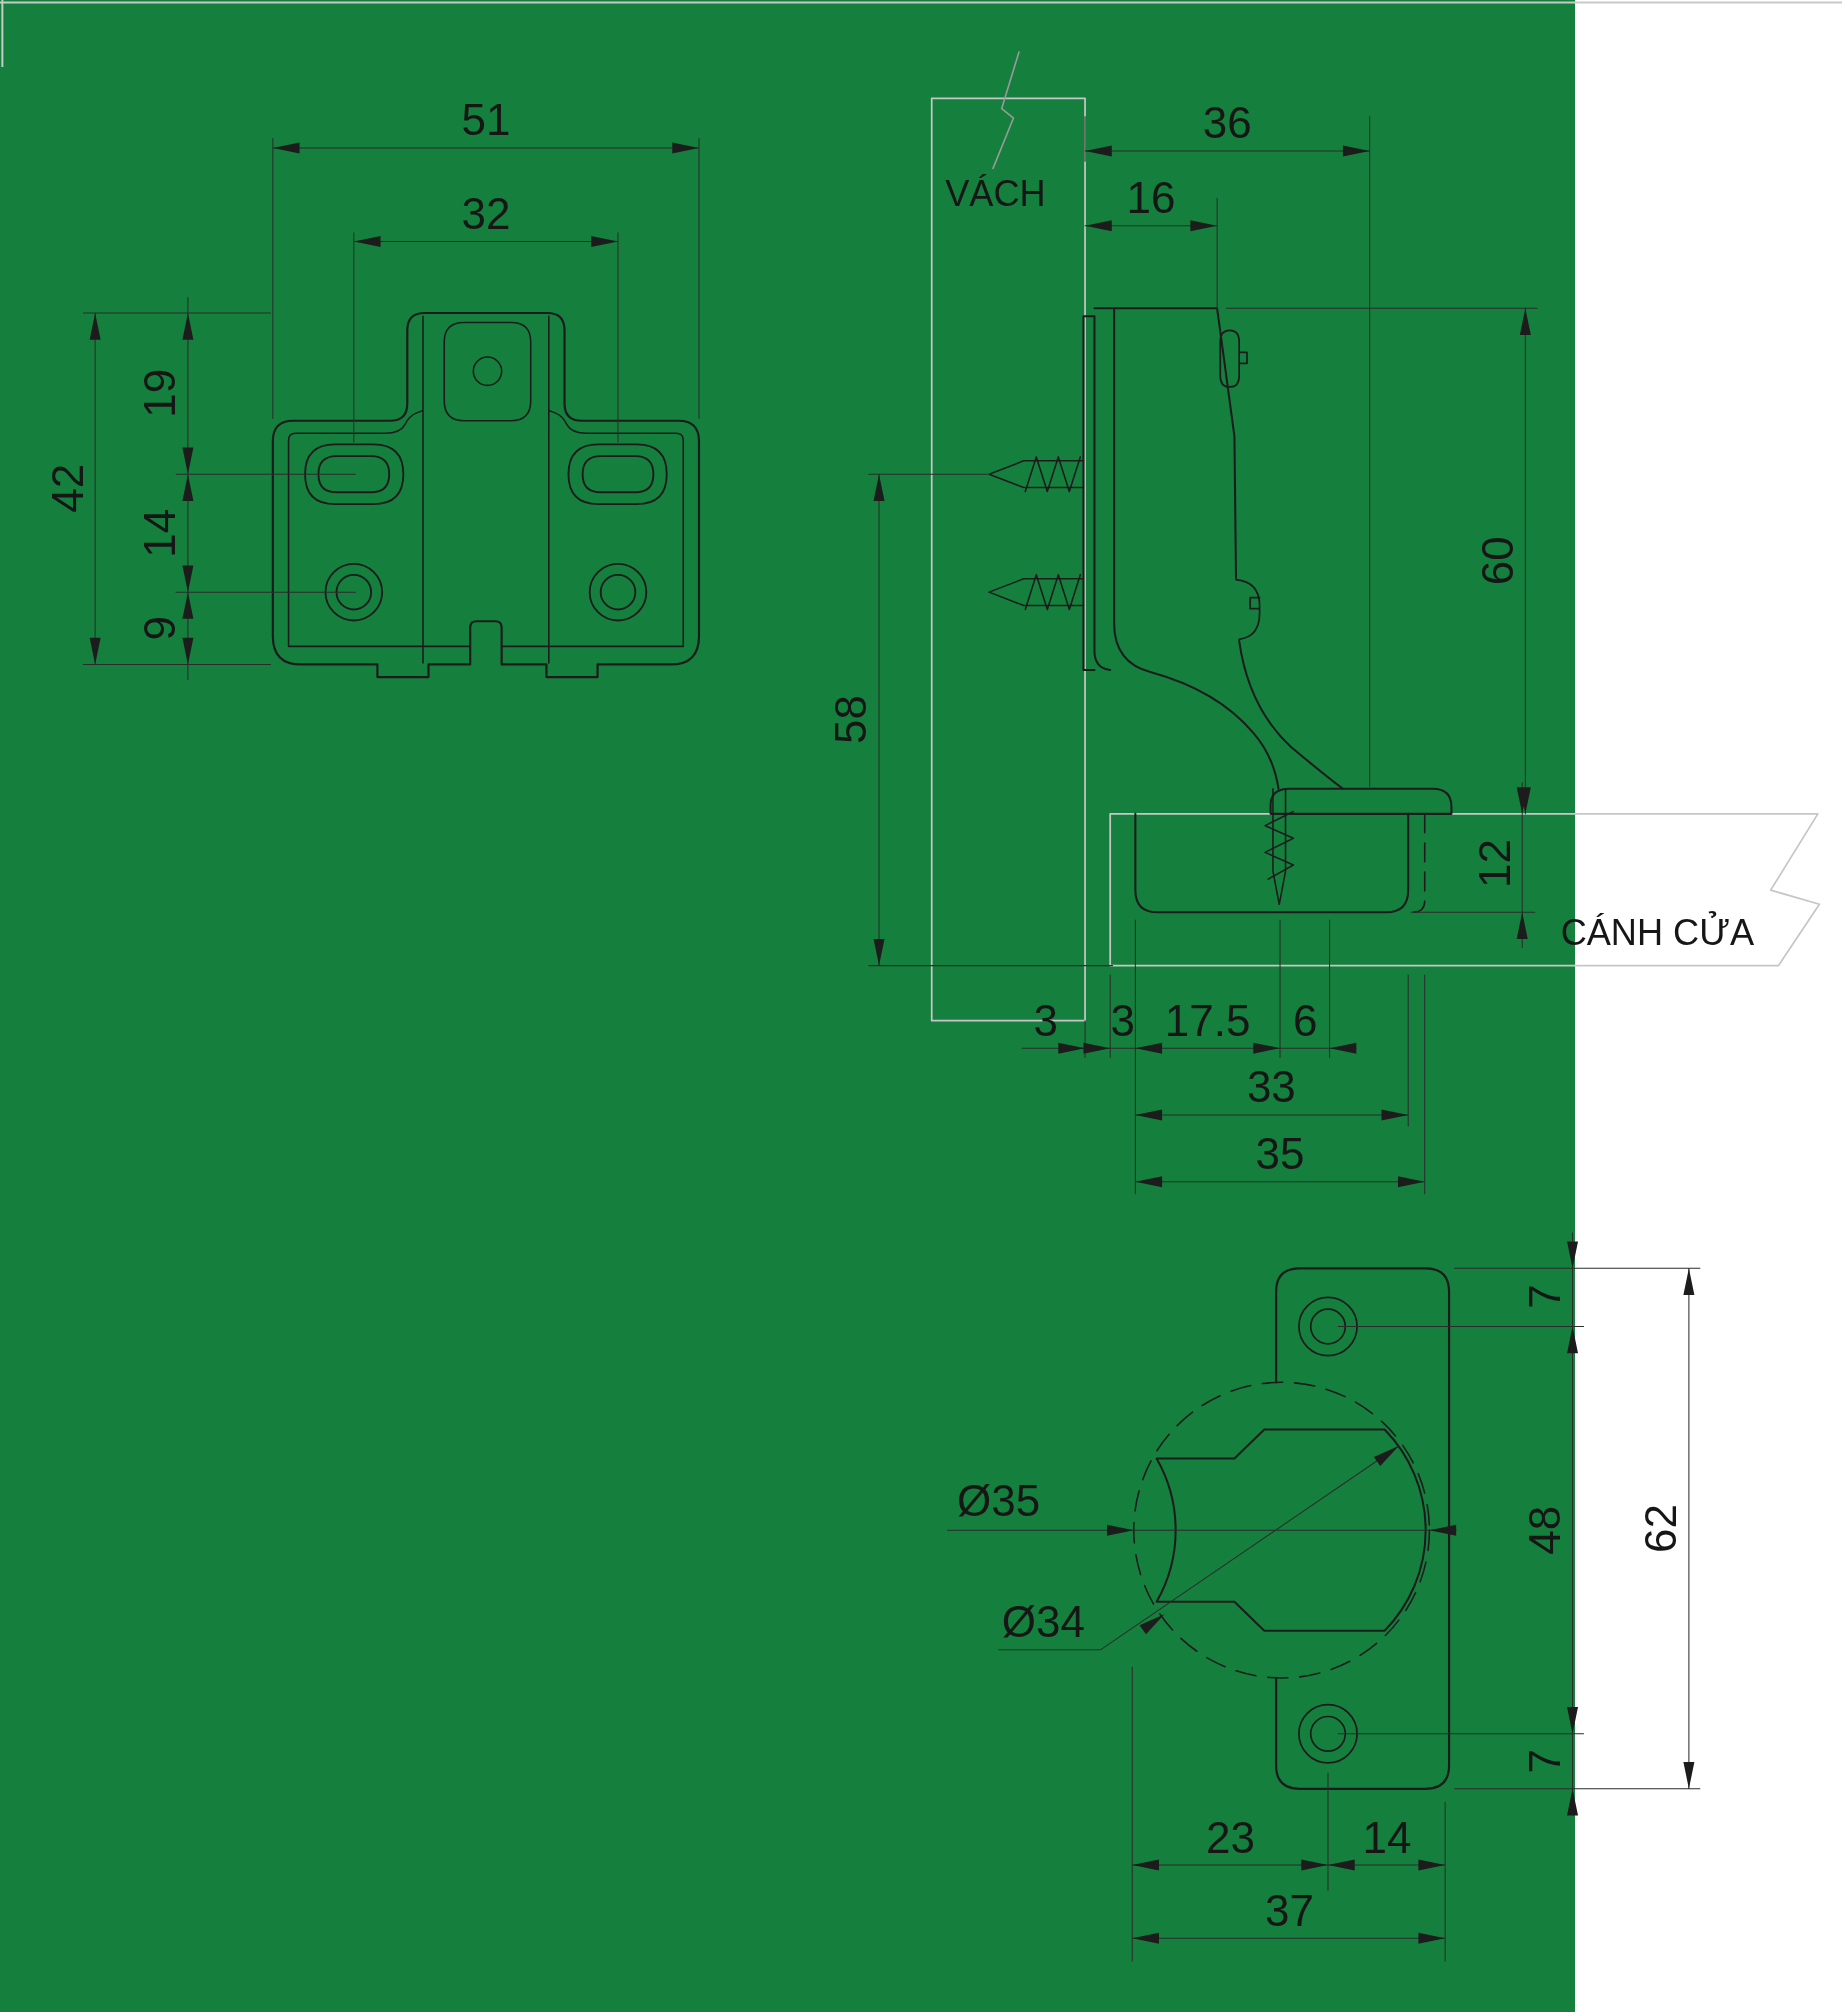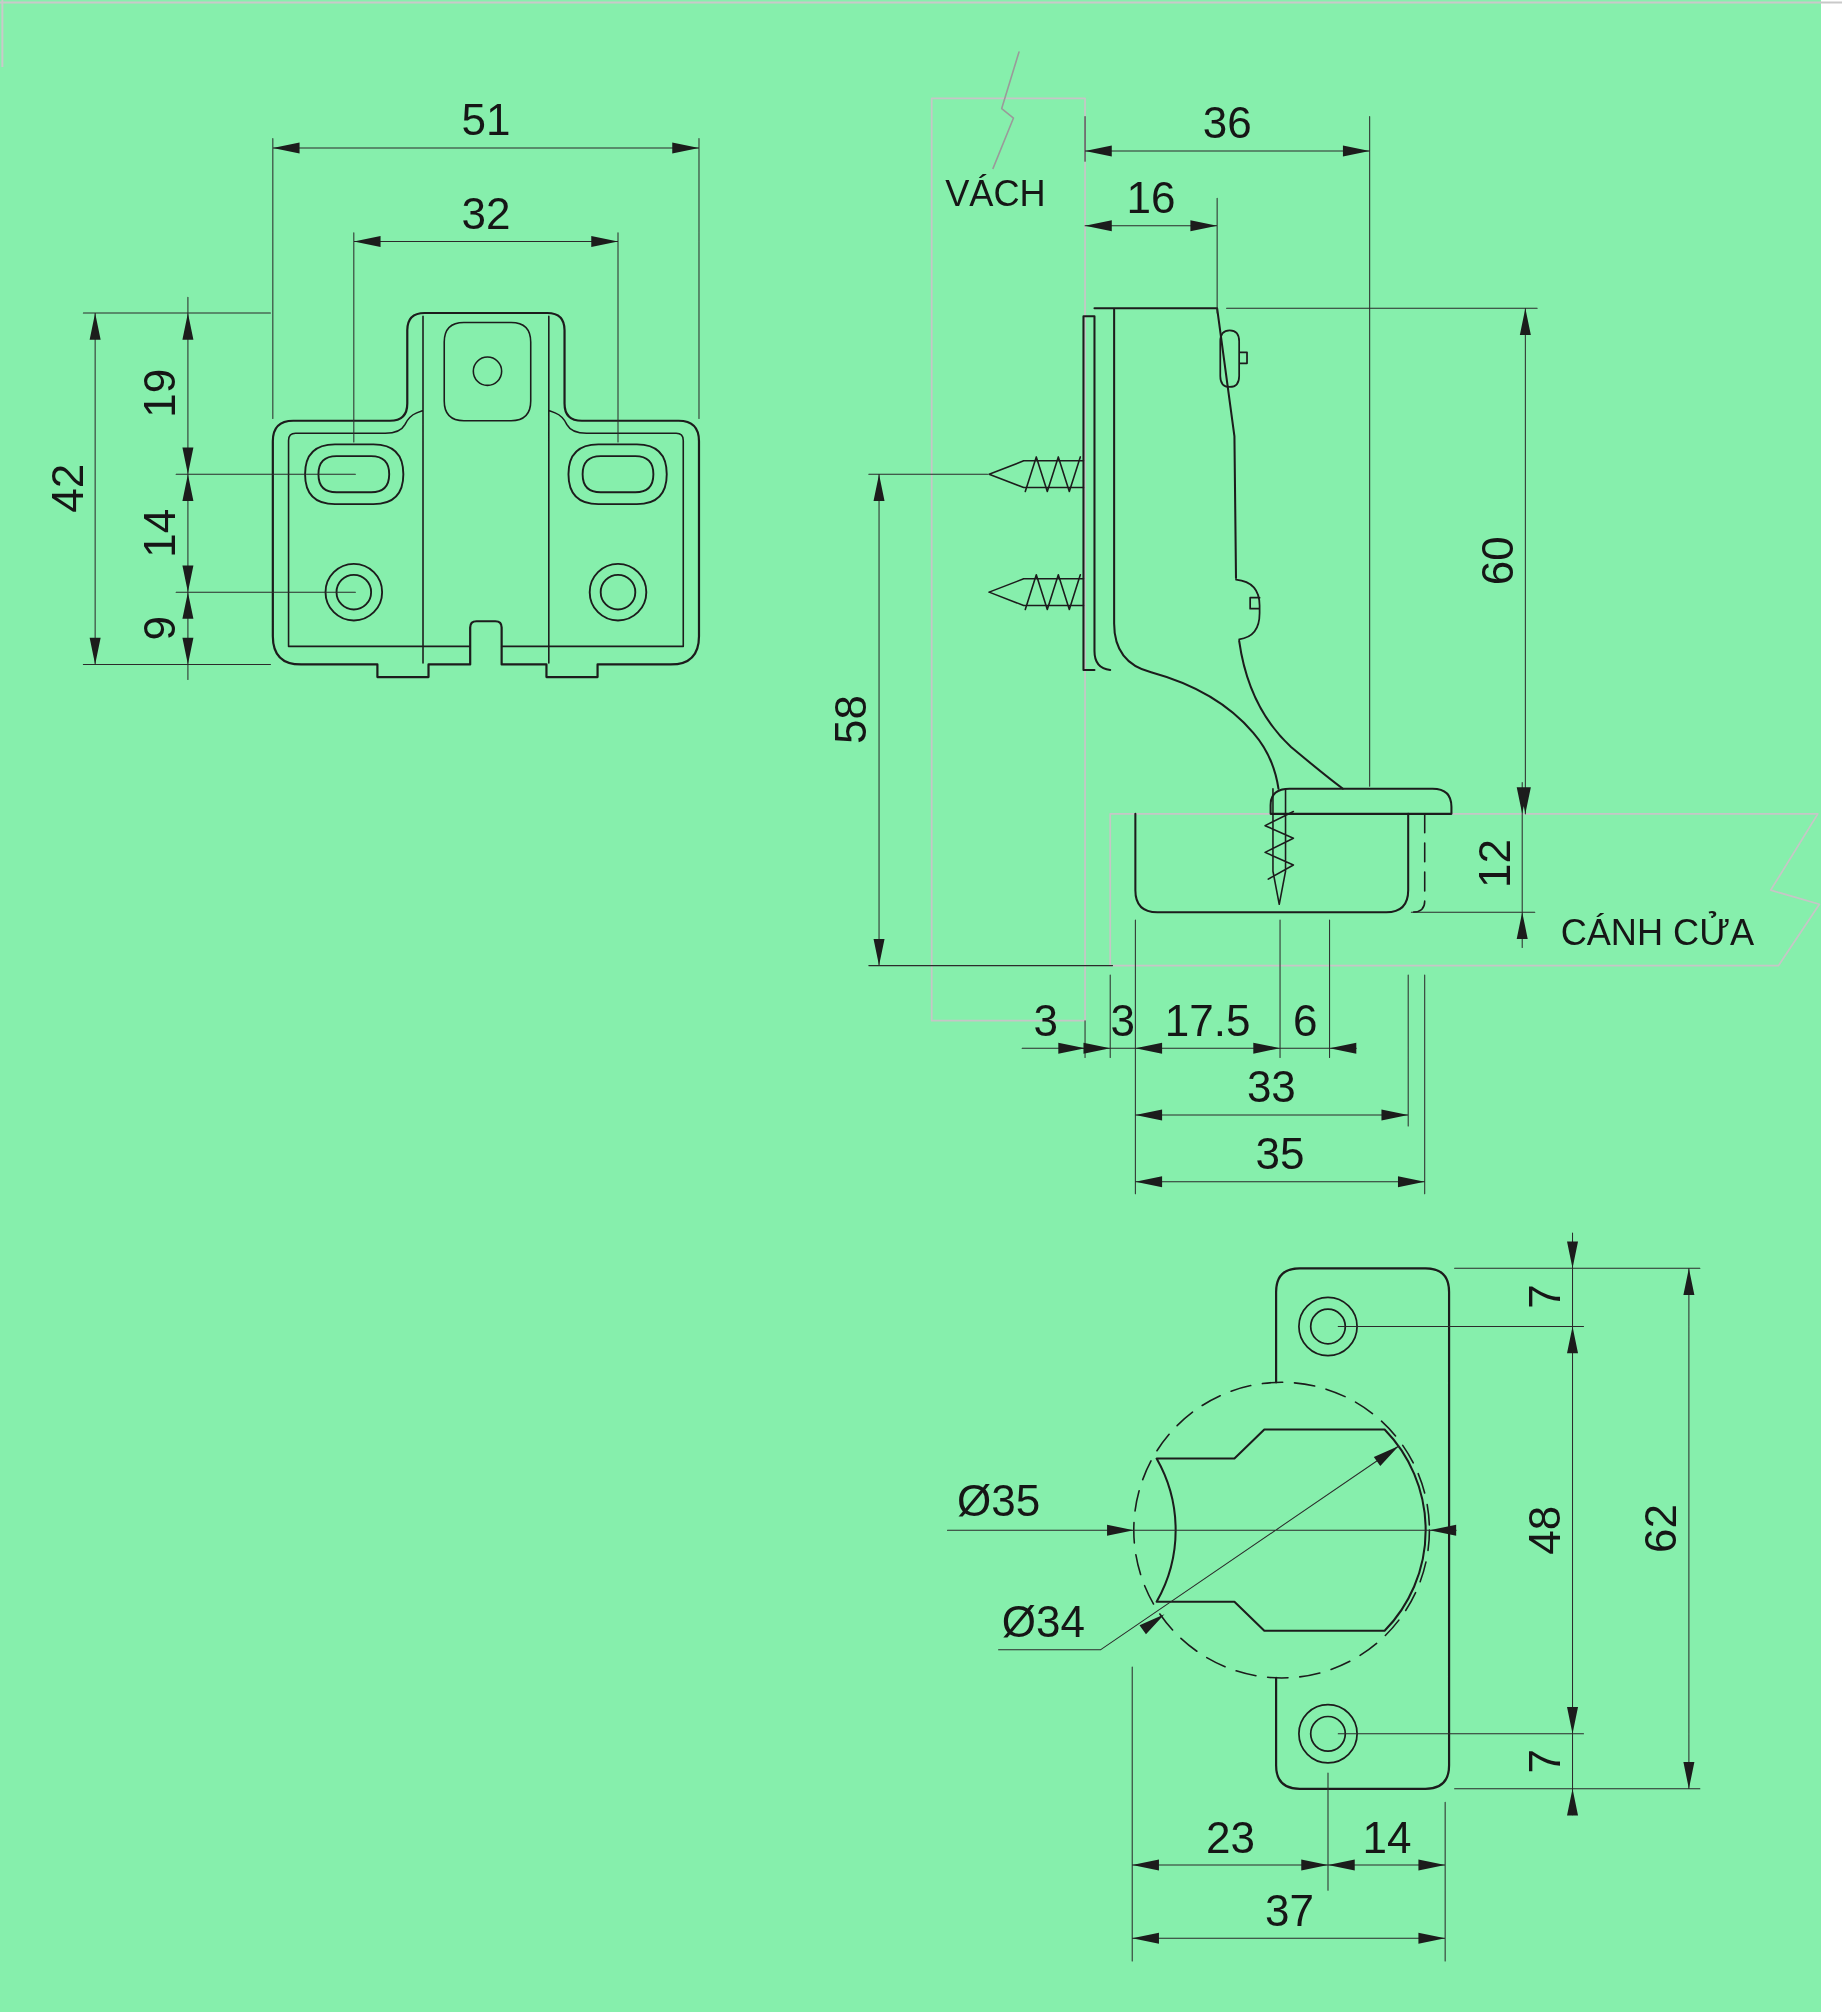--- a/index.html
+++ b/index.html
@@ -1,16 +1,16 @@
 <!DOCTYPE html>
 <html style="font-size:12.6px"><head>
 <meta charset="utf-8">
 <style>
   html,body{margin:0;padding:0;background:#ffffff;}
-  .stage{width:1821px;height:2013px;position:relative;background:#86efac;font-family:"Liberation Sans", sans-serif;}
+  .stage{width:1575px;height:2013px;position:relative;background:#15803d;font-family:"Liberation Sans", sans-serif;}
   svg{display:block;}
   text{fill:#161616;}
   .dimtxt{font-size:56px;}
   .lbltxt{font-size:46px;}
 </style>
 </head>
 <body>
 <div class="stage">
 
 <svg width="1843" height="2013" viewBox="0 0 2344 2560">

